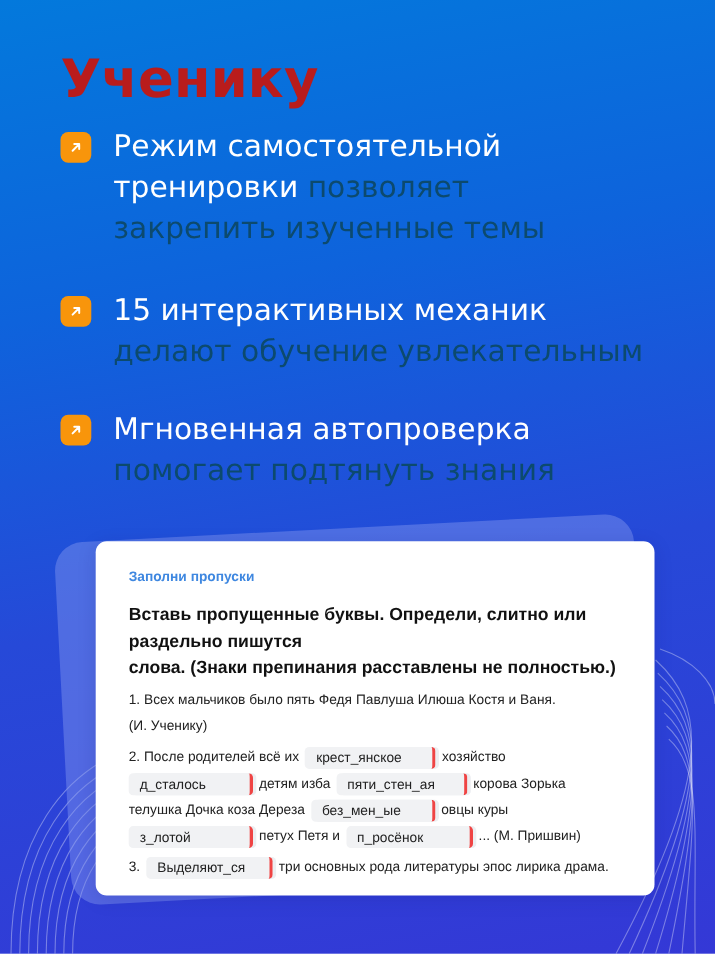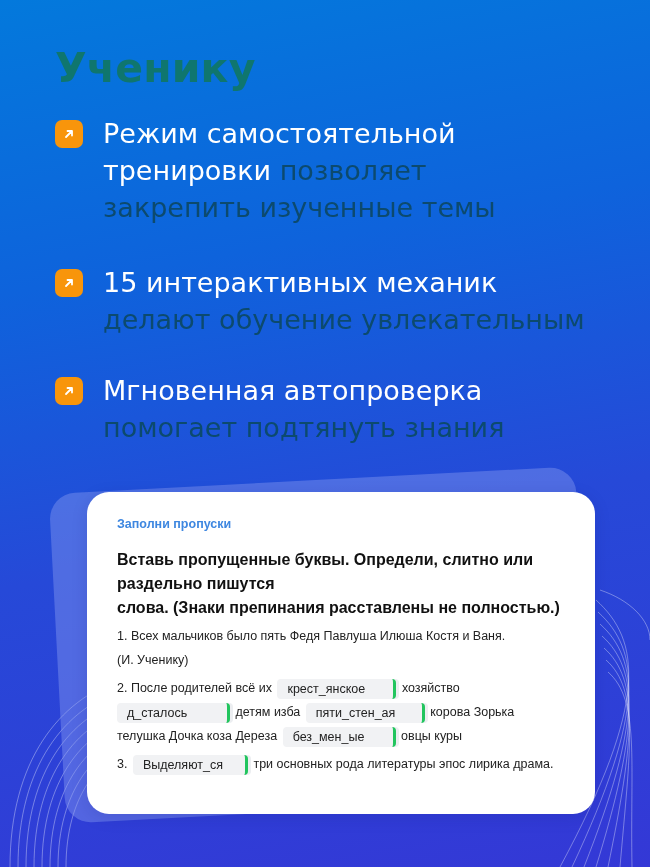--- a/index.html
+++ b/index.html
@@ -3,21 +3,21 @@
 <meta charset="utf-8">
 <style>
   html, body { margin: 0; padding: 0; }
   body {
     width: 650px; height: 867px; overflow: hidden; position: relative;
     font-family: "Liberation Sans", "DejaVu Sans", sans-serif;
     background: linear-gradient(170deg, #0379dc 0%, #0e63dc 30%, #2649d8 60%, #3438d6 100%);
   }
   .title {
     position: absolute; left: 55px; top: 44px;
-    color: #0f766e; font-size: 41px; font-weight: 700; letter-spacing: 0.2px;
+    color: #b91c1c; font-size: 48px; font-weight: 700; letter-spacing: 0.2px;
     font-family: "DejaVu Sans", sans-serif;
   }
   .feature { position: absolute; left: 55px; }
   .feature .badge {
     position: absolute; left: 0; top: 5px;
     width: 28px; height: 28px; border-radius: 7px;
     background: #f8950b; display: flex; align-items: center; justify-content: center;
   }
   .feature .text {
     position: absolute; left: 48px; top: 0; width: 560px;
@@ -31,34 +31,34 @@
 
   .deco { position: absolute; left: 0; top: 0; width: 650px; height: 867px; pointer-events: none; }
 
   .back-card {
     position: absolute; left: 57px; top: 480px; width: 527px; height: 330px;
     background: rgba(130, 150, 240, 0.45); border-radius: 26px;
     transform: rotate(-3deg); transform-origin: center;
   }
   .card {
     position: absolute; left: 87px; top: 492px; width: 508px; height: 322px;
-    background: #fff; border-radius: 22px;
+    background: #fff; border-radius: 10px;
     box-shadow: 0 4px 16px rgba(20,30,120,0.15);
   }
   .card .inner { position: absolute; left: 30px; top: 22px; width: 460px; color: #1a1a1a; }
   .card-title { color: #3e87e0; font-size: 12.5px; font-weight: 700; height: 20px; line-height: 20px; }
   .instruction { margin-top: 14px; font-size: 16px; font-weight: 700; line-height: 24px; color: #111; }
   .line { font-size: 12.5px; line-height: 24px; height: 24px; white-space: nowrap; color: #222; }
   .gap6 { margin-top: 4px; }
   .field {
     display: inline-block; vertical-align: middle;
     height: 20px; line-height: 20px; padding: 0 10px;
     background: #f1f2f4; border-radius: 4px; color: #222;
     font-size: 12.5px; margin: 0 2px; position: relative;
-    border-right: 3px solid #22c55e; box-shadow: 3px 0 0 #eceef1;
+    border-right: 3px solid #ef4444; box-shadow: 3px 0 0 #eceef1;
   }
 </style>
 </head>
 <body>
 
 <svg class="deco" viewBox="0 0 650 867" xmlns="http://www.w3.org/2000/svg">
   <g fill="none" stroke="rgba(255,255,255,0.35)" stroke-width="1">
     <path d="M10 867 C 10 760, 60 700, 120 680"></path>
     <path d="M18 867 C 18 765, 66 708, 122 690"></path>
     <path d="M26 867 C 26 770, 72 716, 124 700"></path>
@@ -142,20 +142,26 @@
         <span class="field" style="width:90px;margin-left:0">д_сталось</span>
         <span>детям изба</span>
         <span class="field" style="width:96px">пяти_стен_ая</span>
         <span>корова Зорька</span>
       </div>
       <div class="line">
         <span>телушка Дочка коза Дереза</span>
         <span class="field" style="width:90px">без_мен_ые</span>
         <span>овцы куры</span>
       </div>
+      <div class="line">
+        <span class="field" style="width:90px;margin-left:0">з_лотой</span>
+        <span>петух Петя и</span>
+        <span class="field" style="width:92px">п_росёнок</span>
+        <span>... (М. Пришвин)</span>
+      </div>
     </div>
 
     <div class="gap6">
       <div class="line">
         <span>3.</span>
         <span class="field" style="width:92px">Выделяют_ся</span>
         <span>три основных рода литературы эпос лирика драма.</span>
       </div>
     </div>
   </div>

